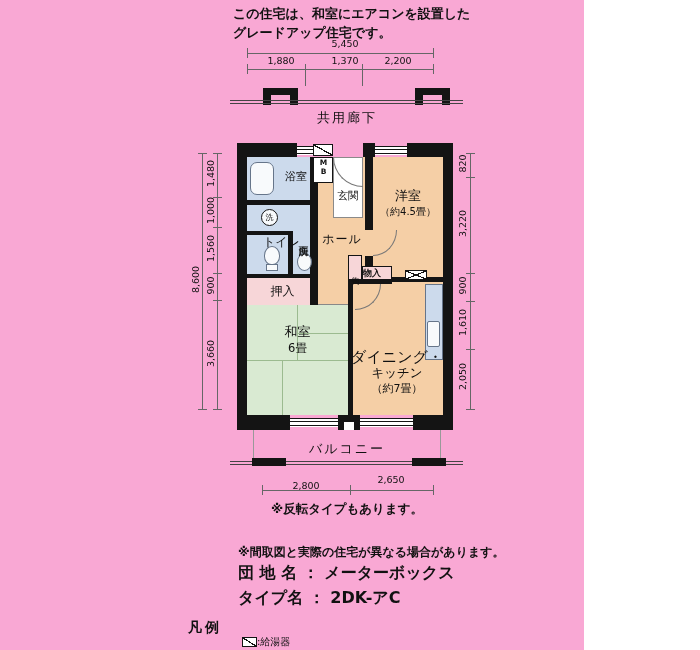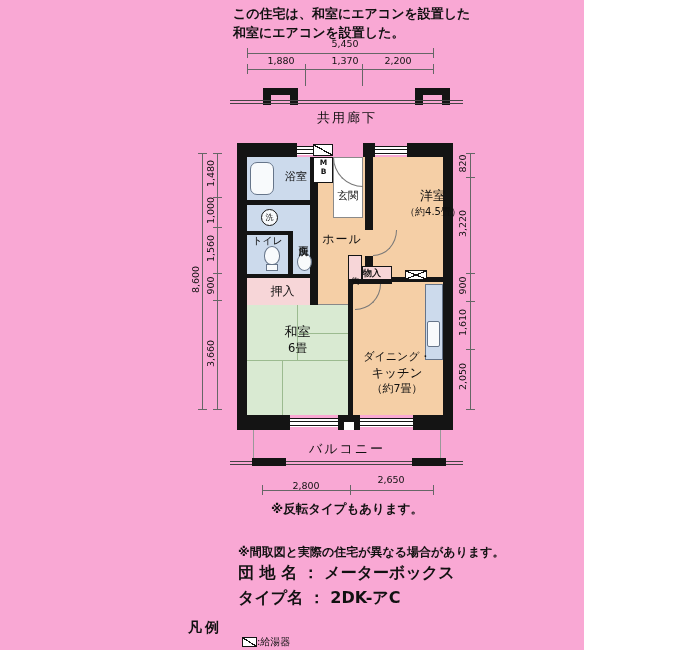--- a/index.html
+++ b/index.html
@@ -30,21 +30,21 @@
   .fixture{position:absolute;box-sizing:border-box;background:rgba(255,255,255,.85);border:1px solid #66758a;}
   .legend-sym{display:inline-block;vertical-align:middle;box-sizing:border-box;}
 </style>
 </head>
 <body>
 
 <div class="page">
 
   <div class="abs" style="left:233px;top:4px;font-size:13px;line-height:19px;font-weight:600;">
     <div>この住宅は、和室にエアコンを設置した</div>
-    <div>和室にエアコンを設置した。</div>
+    <div>グレードアップ住宅です。</div>
   </div>
 
   <div class="dimlabel" style="left:300px;top:38px;width:90px;">5,450</div>
   <div class="hl" style="left:247px;top:53px;width:187px;"></div>
   <div class="vl" style="left:247px;top:48px;height:10px;"></div>
   <div class="vl" style="left:433px;top:48px;height:10px;"></div>
   <div class="dimlabel" style="left:251px;top:55px;width:60px;">1,880</div>
   <div class="dimlabel" style="left:315px;top:55px;width:60px;">1,370</div>
   <div class="dimlabel" style="left:368px;top:55px;width:60px;">2,200</div>
   <div class="hl" style="left:247px;top:69px;width:187px;"></div>
@@ -152,34 +152,34 @@
     <div class="abs xbox" style="left:168px;top:127px;width:22px;height:10px;"></div>
 
     <div class="fixture" style="left:13px;top:19px;width:24px;height:33px;border-radius:7px;"></div>
     <div class="abs" style="left:24px;top:66px;width:17px;height:17px;border:1px solid #141414;border-radius:50%;background:rgba(255,255,255,.85);font-size:8px;line-height:16px;text-align:center;">洗</div>
     <div class="fixture" style="left:27px;top:103px;width:16px;height:19px;border-radius:50% 50% 45% 45%;"></div>
     <div class="fixture" style="left:29px;top:121px;width:12px;height:7px;"></div>
     <div class="fixture" style="left:60px;top:110px;width:15px;height:18px;border-radius:50%;"></div>
 
     <div class="roomlabel" style="left:38px;top:26px;width:42px;font-size:11px;">浴室</div>
     <div class="roomlabel vtext" style="left:59px;top:66px;width:14px;height:58px;font-size:10px;">洗面所</div>
-    <div class="roomlabel" style="left:10px;top:91px;width:41px;font-size:10px;">トイレ</div>
+    <div class="roomlabel" style="left:24px;top:91px;width:41px;font-size:12px;">トイレ</div>
     <div class="roomlabel" style="left:96px;top:46px;width:30px;font-size:10.5px;">玄関</div>
     <div class="roomlabel" style="left:82px;top:88px;width:46px;font-size:12px;letter-spacing:1px;">ホール</div>
-    <div class="abs" style="left:136px;top:44px;width:70px;text-align:center;margin-left:25px;">
+    <div class="abs" style="left:136px;top:44px;width:70px;text-align:center;">
       <div class="roomlabel" style="position:static;font-size:13px;">洋室</div>
       <div class="roomlabel" style="position:static;font-size:10px;">（約4.5畳）</div>
     </div>
     <div class="roomlabel" style="left:10px;top:140px;width:71px;font-size:12px;">押入</div>
     <div class="abs" style="left:10px;top:180px;width:101px;text-align:center;">
       <div class="roomlabel" style="position:static;font-size:13px;">和室</div>
       <div class="roomlabel" style="position:static;font-size:11.5px;">6畳</div>
     </div>
     <div class="abs" style="left:114px;top:206px;width:92px;text-align:center;line-height:16px;">
-      <div class="roomlabel" style="position:static;font-size:11px;">ダイニング・</div>
+      <div class="roomlabel" style="position:static;font-size:15px;">ダイニング・</div>
       <div class="roomlabel" style="position:static;font-size:12.5px;">キッチン</div>
       <div class="roomlabel" style="position:static;font-size:11px;">（約7畳）</div>
     </div>
   </div>
 
   <div class="vl" style="left:253px;top:430px;height:32px;background:#999;"></div>
   <div class="vl" style="left:440px;top:430px;height:32px;background:#999;"></div>
   <div class="roomlabel" style="left:287px;top:440px;width:120px;font-size:13px;letter-spacing:2px;">バルコニー</div>
   <div class="hl" style="left:230px;top:461px;width:233px;background:#444;"></div>
   <div class="hl" style="left:230px;top:464px;width:233px;background:#444;"></div>

